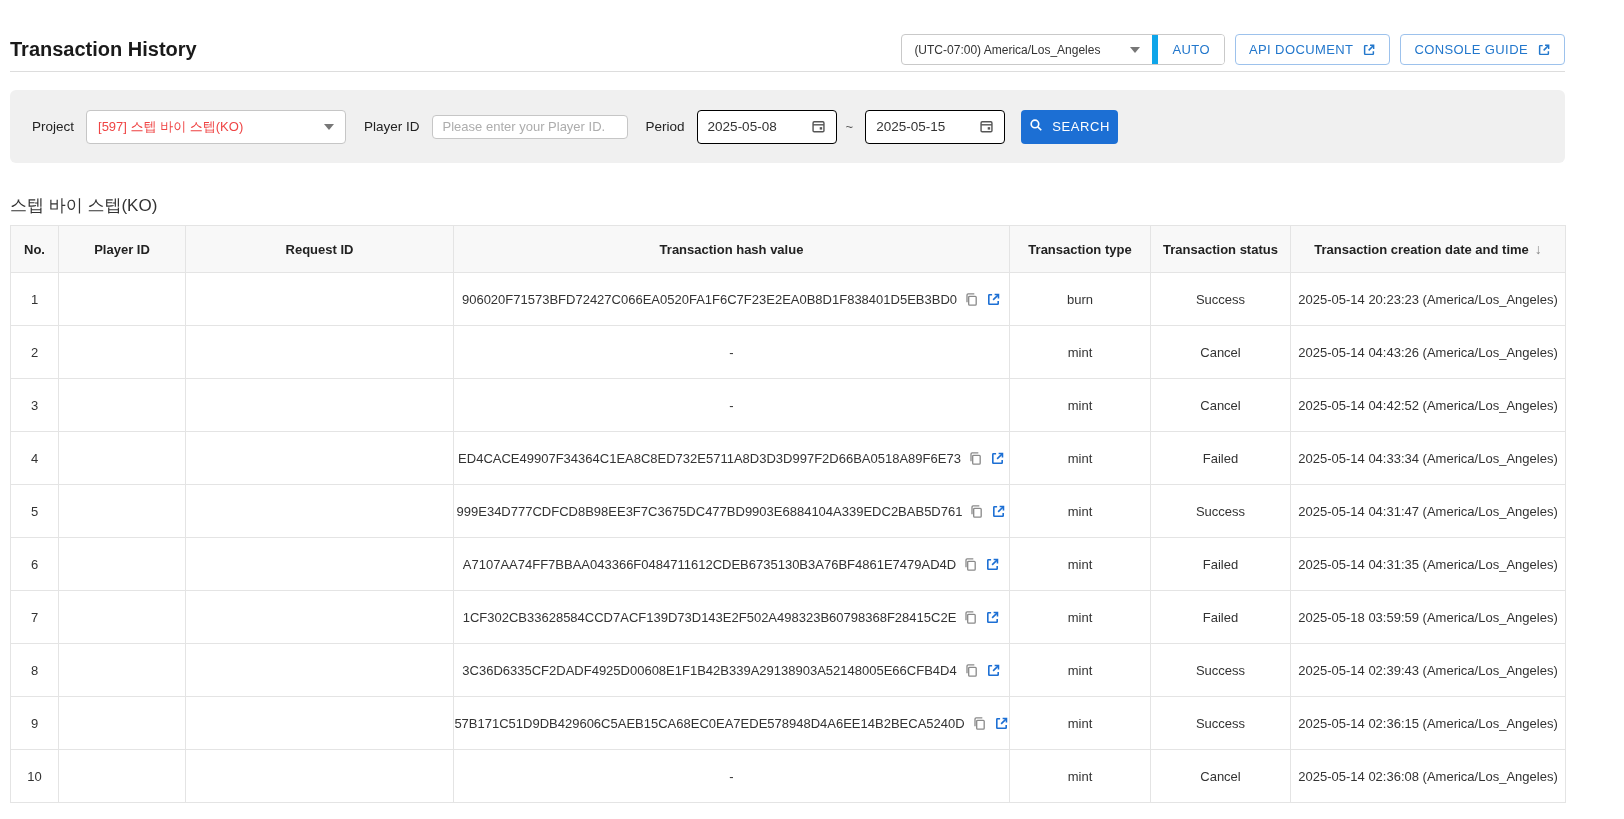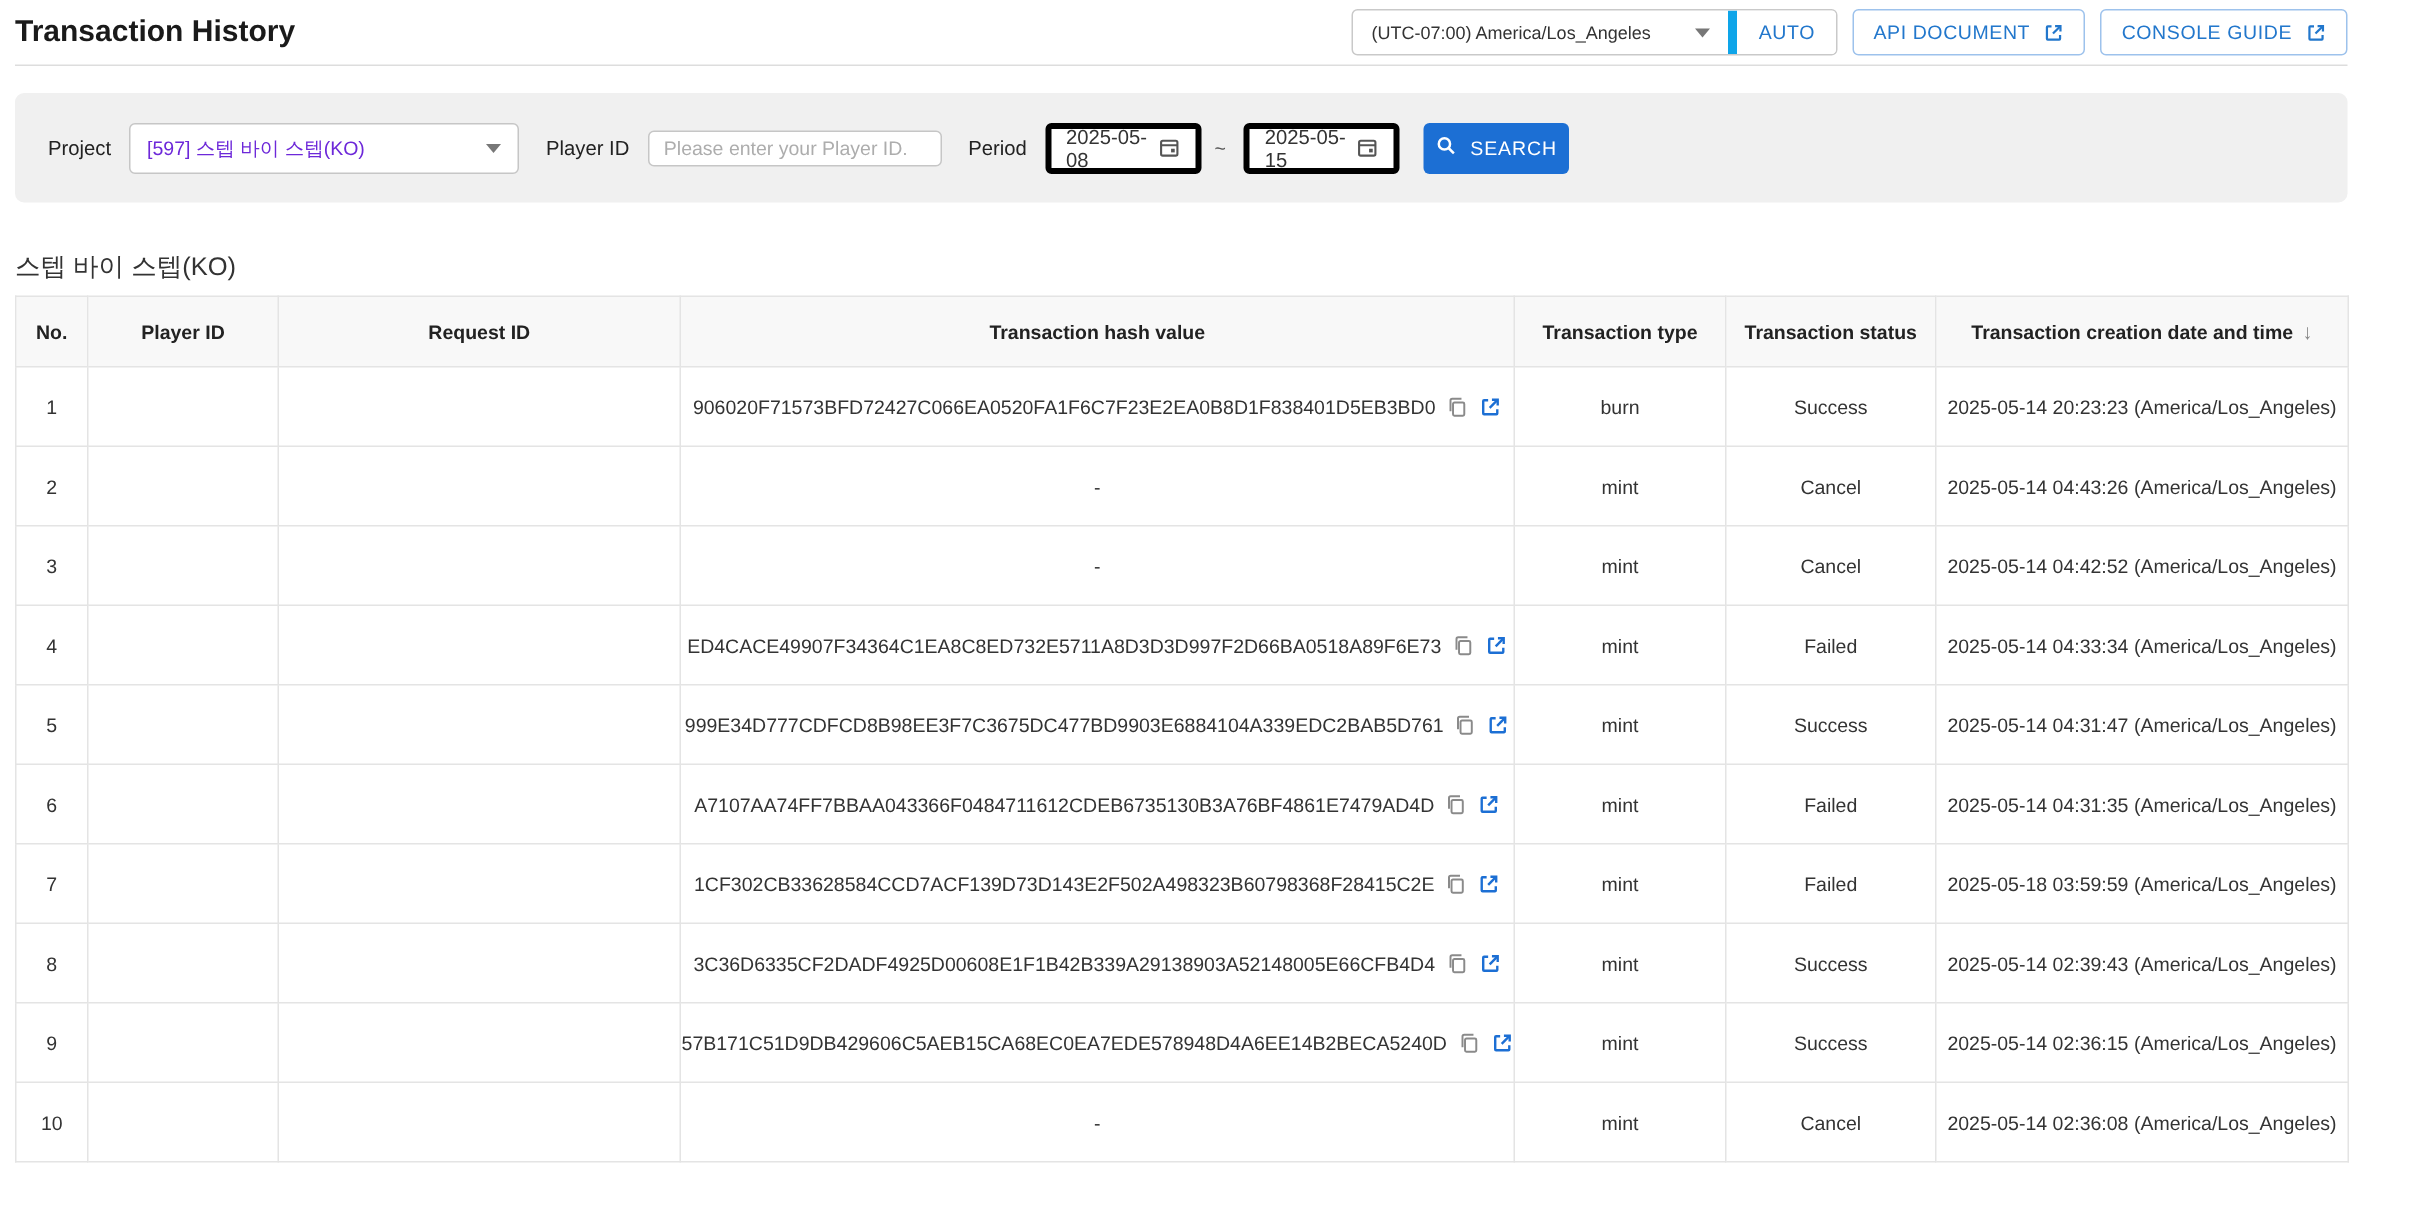--- a/index.html
+++ b/index.html
@@ -1,18 +1,18 @@
 <!DOCTYPE html>
 <html><head>
 <meta charset="utf-8">
 <style>
   * { margin:0; padding:0; box-sizing:border-box; }
   html,body { background:#fff; width:1624px; height:819px; overflow:hidden;
     font-family:"Liberation Sans","DejaVu Sans",sans-serif; color:#333; }
-  .content { width:1555px; margin-left:10px; }
+  .content { width:1555px; margin-left:10px;margin-top:28px; }
 
   
   .topbar { height:44px; display:flex; align-items:center; justify-content:space-between;
     border-bottom:1px solid #ddd; }
   .page-title { font-size:20px; font-weight:bold; color:#1a1a1a; }
   .topbar-right { display:flex; align-items:center; gap:10px; }
   .tz-group { display:flex; align-items:stretch; height:31px; border:1px solid #c9c9c9;
     border-radius:4px; background:#fff; overflow:hidden; }
   .tz-select { display:flex; align-items:center; gap:30px; padding:0 12px; cursor:pointer;
     font-size:12px; color:#333; }
@@ -25,27 +25,27 @@
     border:1px solid #9dc2ec; border-radius:4px; color:#2277cc; font-size:13px;
     letter-spacing:.4px; padding:0 13px; cursor:pointer; font-family:inherit; }
   .link-btn svg { display:block; }
 
   
   .filterbar { margin-top:18px; height:73px; background:#f0f0f0; border-radius:6px;
     display:flex; align-items:center; padding:0 22px; }
   .f-label { font-size:13.5px; color:#222; }
   .select-box { height:34px; background:#fff; border:1px solid #c6c6c6; border-radius:4px;
     display:flex; align-items:center; justify-content:space-between; padding:0 11px;
-    font-size:13px; color:#6d28d9; cursor:pointer; }
+    font-size:13px; color:#ef4444; cursor:pointer; }
   .project-select { width:260px; margin-left:12px; }
   .text-input { height:24px; width:196px; background:#fff; border:1px solid #c6c6c6;
     border-radius:4px; padding:0 10px; font-size:13px; color:#333; margin-left:12px;
     font-family:inherit; }
   .text-input::placeholder { color:#adadad; }
-  .date-box { height:34px; width:104px; background:#fff; border:4px solid #000000;
+  .date-box { height:34px; width:140px; background:#fff; border:1px solid #000000;
     border-radius:4px; display:flex; align-items:center; justify-content:space-between;
     padding:0 10px; font-size:13.5px; color:#333; margin-left:12px; cursor:pointer; }
   .date-box .ico { color:#555; display:flex; }
   .tilde { margin-left:9px; color:#555; font-size:13px; }
   .search-btn { height:34px; margin-left:16px; padding:0 8px; background:#1c6fd4;
     color:#fff; border:none; border-radius:4px; font-size:13px; letter-spacing:.6px;
     display:flex; align-items:center; gap:9px; cursor:pointer; font-family:inherit; }
   .ml18 { margin-left:18px; }
 
   

